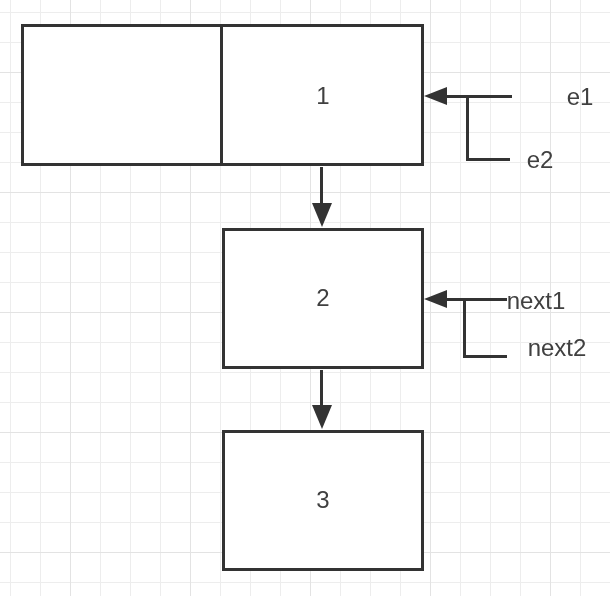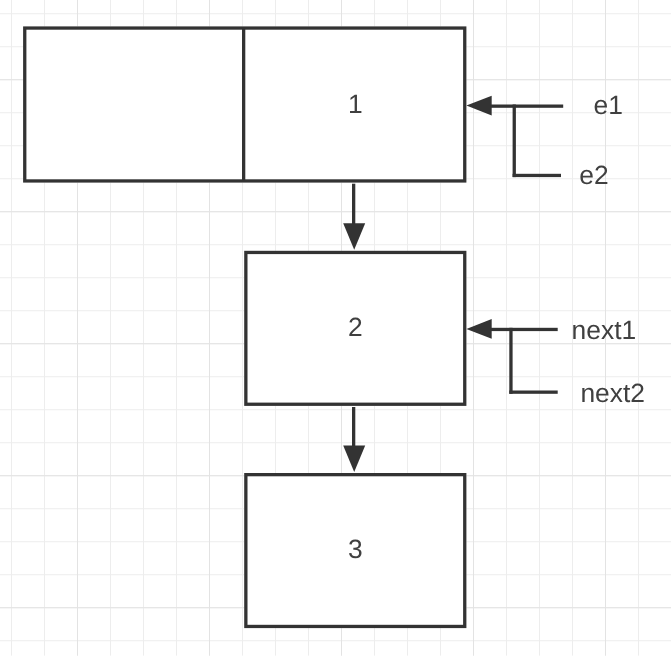--- a/index.html
+++ b/index.html
@@ -69,23 +69,23 @@
   <div class="vline" style="left:320px; top:167px; width:3px; height:40px;"></div>
   <div class="tri-down" style="left:312px; top:203px;"></div>
 
   <div class="vline" style="left:320px; top:370px; width:3px; height:39px;"></div>
   <div class="tri-down" style="left:312px; top:405px;"></div>
 
   <div class="tri-left" style="left:424px; top:87px;"></div>
   <div class="hline" style="left:446px; top:95px; width:66px; height:3px;"></div>
   <div class="vline" style="left:466px; top:95px; width:3px; height:66px;"></div>
   <div class="hline" style="left:466px; top:158px; width:44px; height:3px;"></div>
-  <div class="lbl" style="left:553px; top:97px;">e1</div>
+  <div class="lbl" style="left:580px; top:97px;">e1</div>
   <div class="lbl" style="left:540px; top:160px;">e2</div>
 
   <div class="tri-left" style="left:424px; top:290px;"></div>
   <div class="hline" style="left:446px; top:298px; width:61px; height:3px;"></div>
   <div class="vline" style="left:463px; top:298px; width:3px; height:60px;"></div>
   <div class="hline" style="left:463px; top:355px; width:44px; height:3px;"></div>
-  <div class="lbl" style="left:549px; top:301px;">next1</div>
-  <div class="lbl" style="left:557px; top:358px;">next2</div>
+  <div class="lbl" style="left:536px; top:301px;">next1</div>
+  <div class="lbl" style="left:557px; top:348px;">next2</div>
 
 </div>
 
 </body></html>

